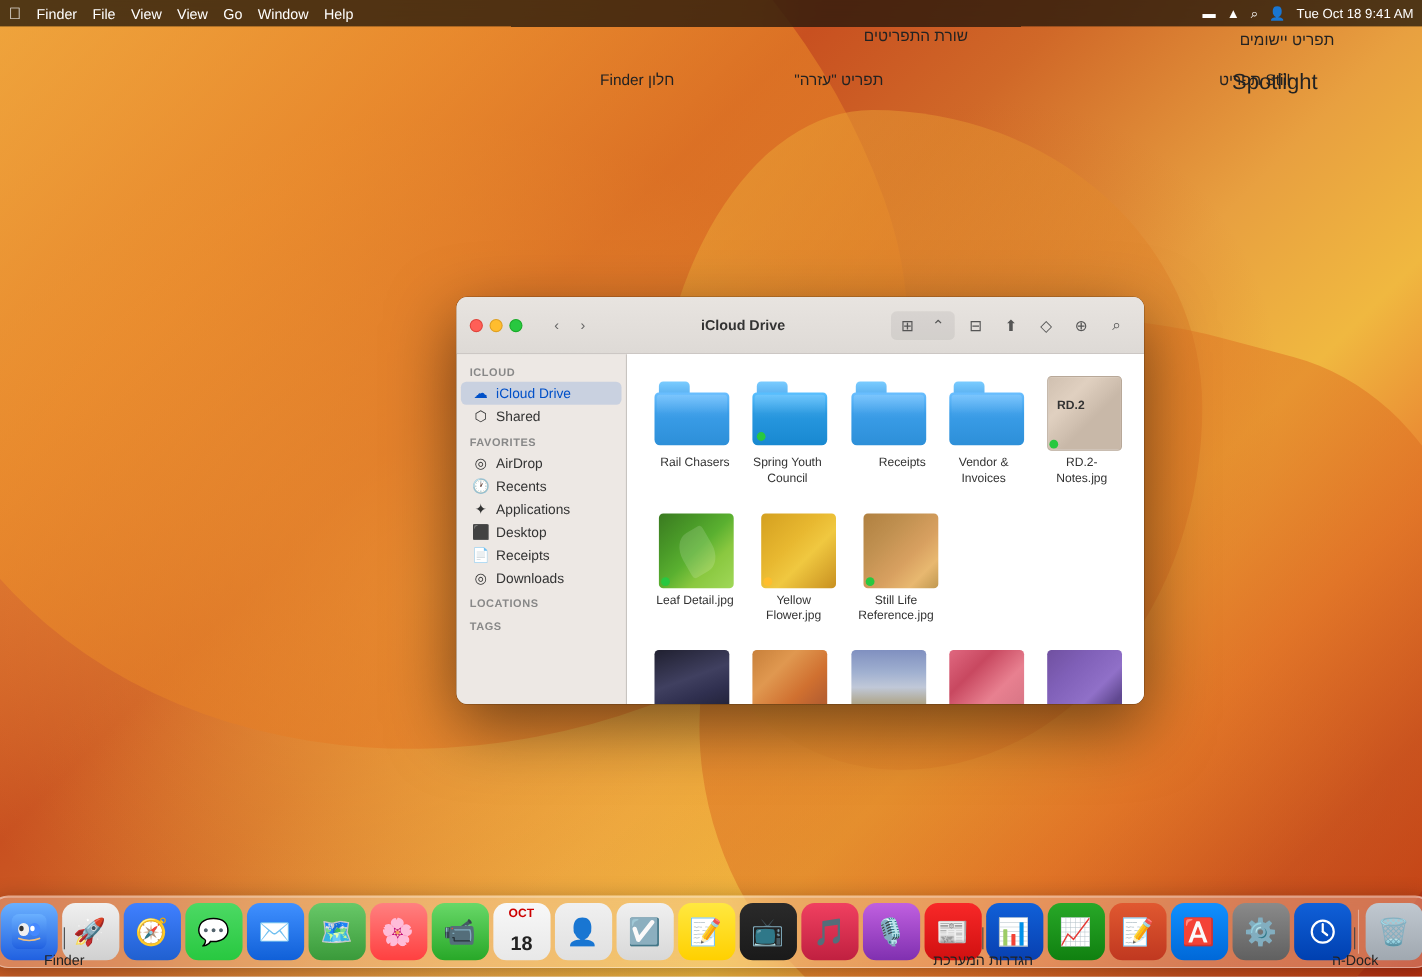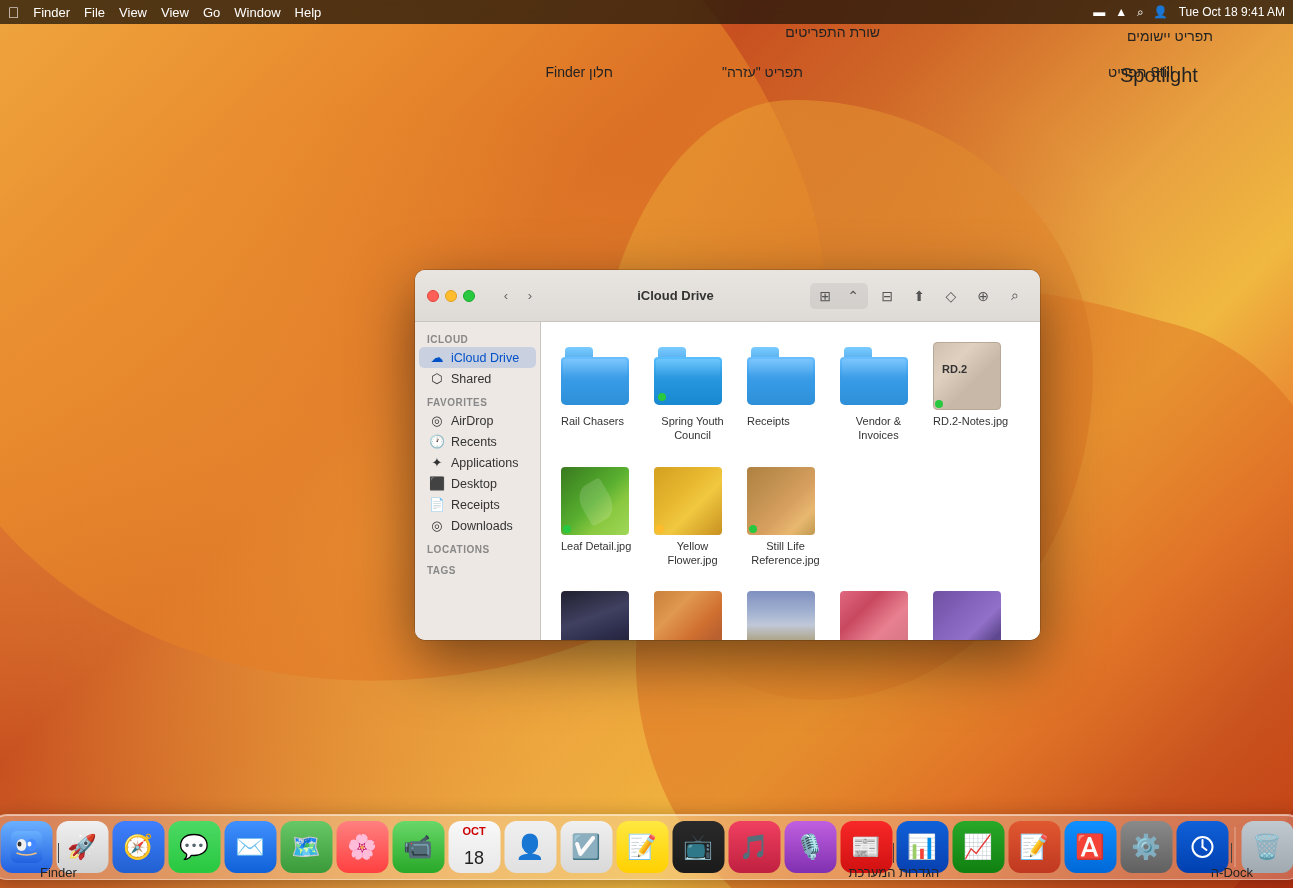--- a/index.html
+++ b/index.html
@@ -203,21 +203,21 @@
 
     
     .finder-body {
       display: flex;
       flex: 1;
       overflow: hidden;
     }
 
     
     .sidebar {
-      width: 126px;
+      width: 155px;
       background: rgba(236,232,228,0.95);
       border-right: 1px solid #c8c4c0;
       padding: 8px 0;
       flex-shrink: 0;
       font-size: 12px;
       overflow-y: auto;
     }
     .sidebar-section {
       margin-bottom: 4px;
     }
@@ -260,21 +260,21 @@
     }
     .files-row {
       display: flex;
       gap: 8px;
       margin-bottom: 16px;
       flex-wrap: nowrap;
     }
     .file-item {
       display: flex;
       flex-direction: column;
-      align-items: flex-start;
+      align-items: flex-end;
       width: 85px;
       cursor: pointer;
       padding: 4px;
       border-radius: 6px;
     }
     .file-thumb {
       width: 68px;
       height: 68px;
       margin-bottom: 4px;
       position: relative;
@@ -793,21 +793,21 @@
     <div class="dock-item dock-photos" title="Photos">
       <span style="font-size:24px;">🌸</span>
     </div>
 
     <div class="dock-item dock-facetime" title="FaceTime">
       <span style="font-size:24px;">📹</span>
     </div>
 
     <div class="dock-item dock-calendar" title="Calendar" style="position:relative;">
       <span style="font-size:11px; font-weight:bold; color:#c00; position:absolute; top:4px; left:50%; transform:translateX(-50%); white-space:nowrap;">OCT</span>
-      <span style="font-size:18px; font-weight:normal; color:#222; position:absolute; bottom:4px; left:50%; transform:translateX(-50%);margin-top:24px;">18</span>
+      <span style="font-size:18px; font-weight:bold; color:#222; position:absolute; bottom:4px; left:50%; transform:translateX(-50%);margin-top:24px;">18</span>
     </div>
 
     <div class="dock-item dock-contacts" title="Contacts">
       <span style="font-size:24px;">👤</span>
     </div>
 
     <div class="dock-item dock-reminders" title="Reminders">
       <span style="font-size:24px;">☑️</span>
     </div>
 

